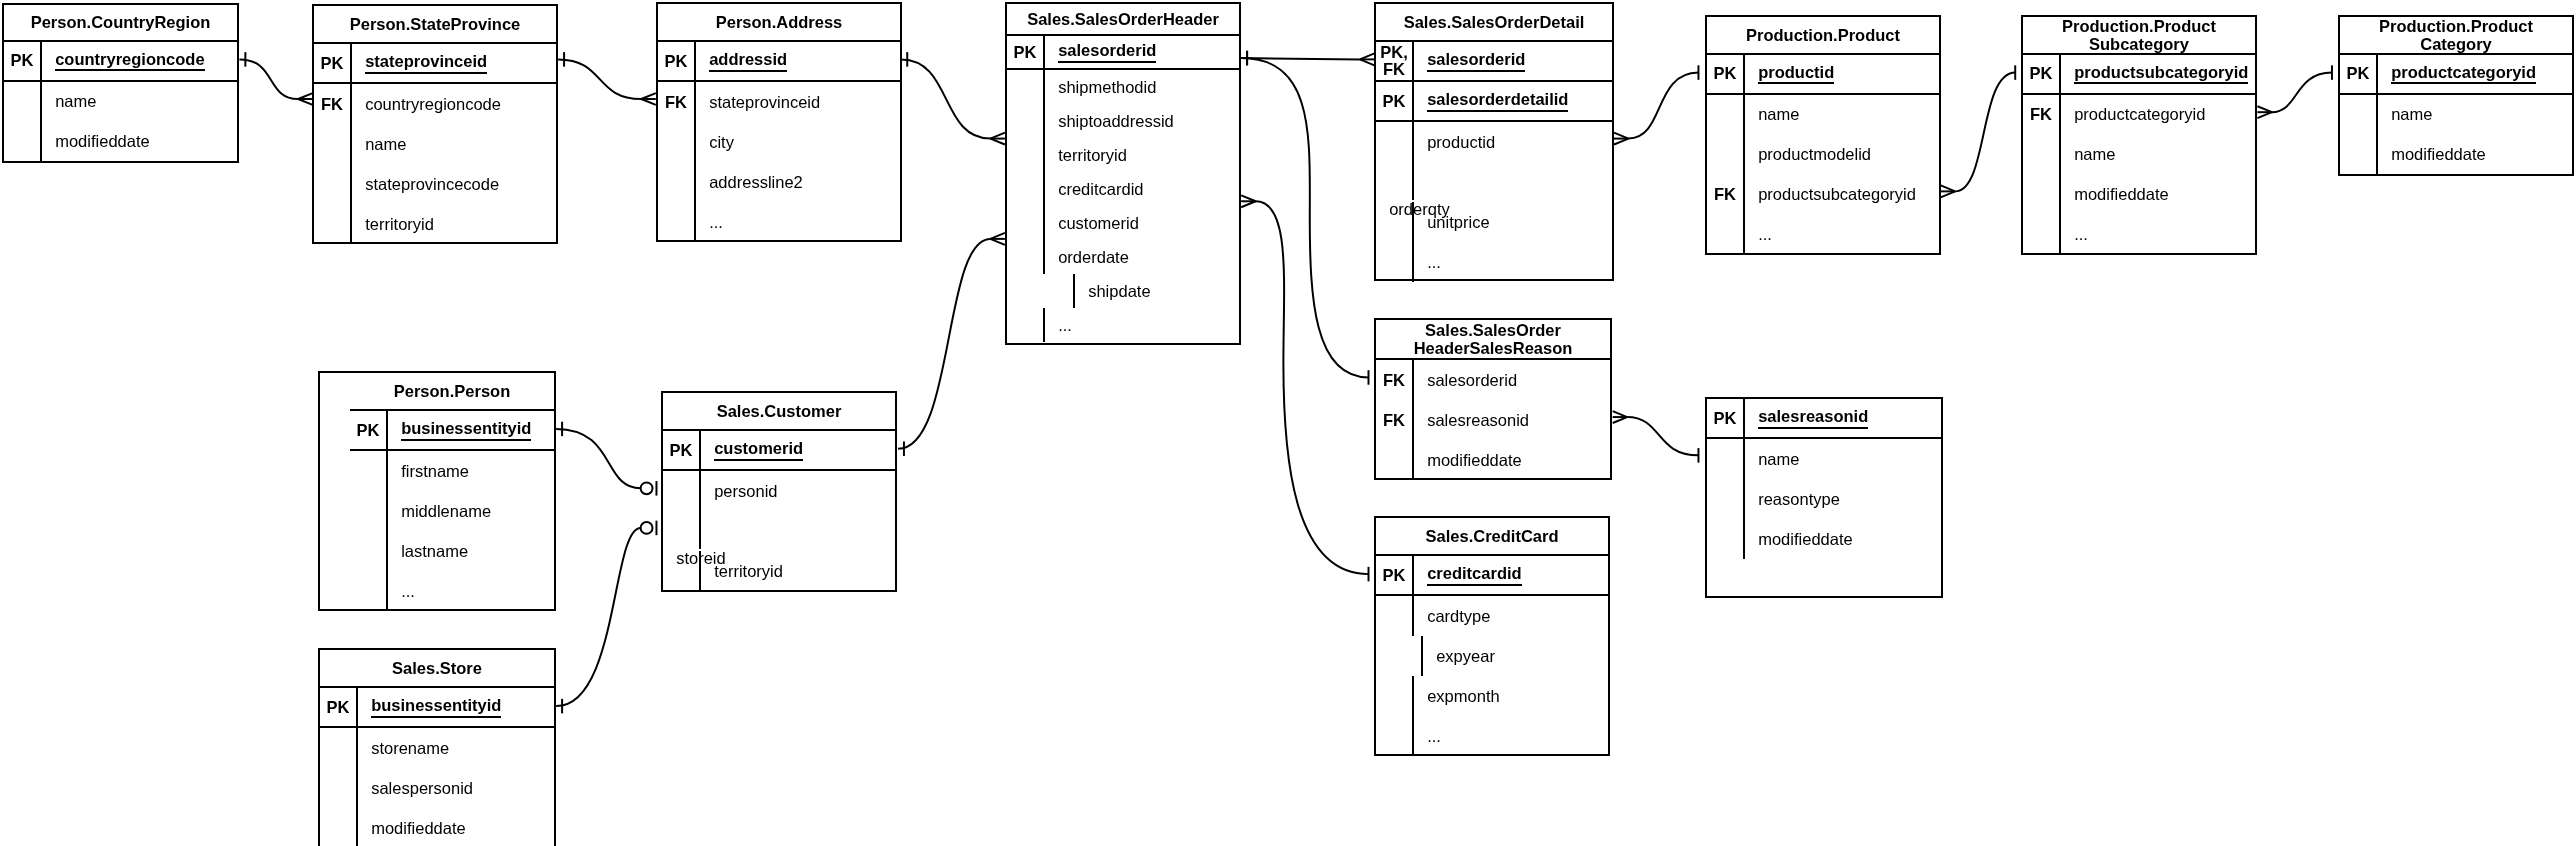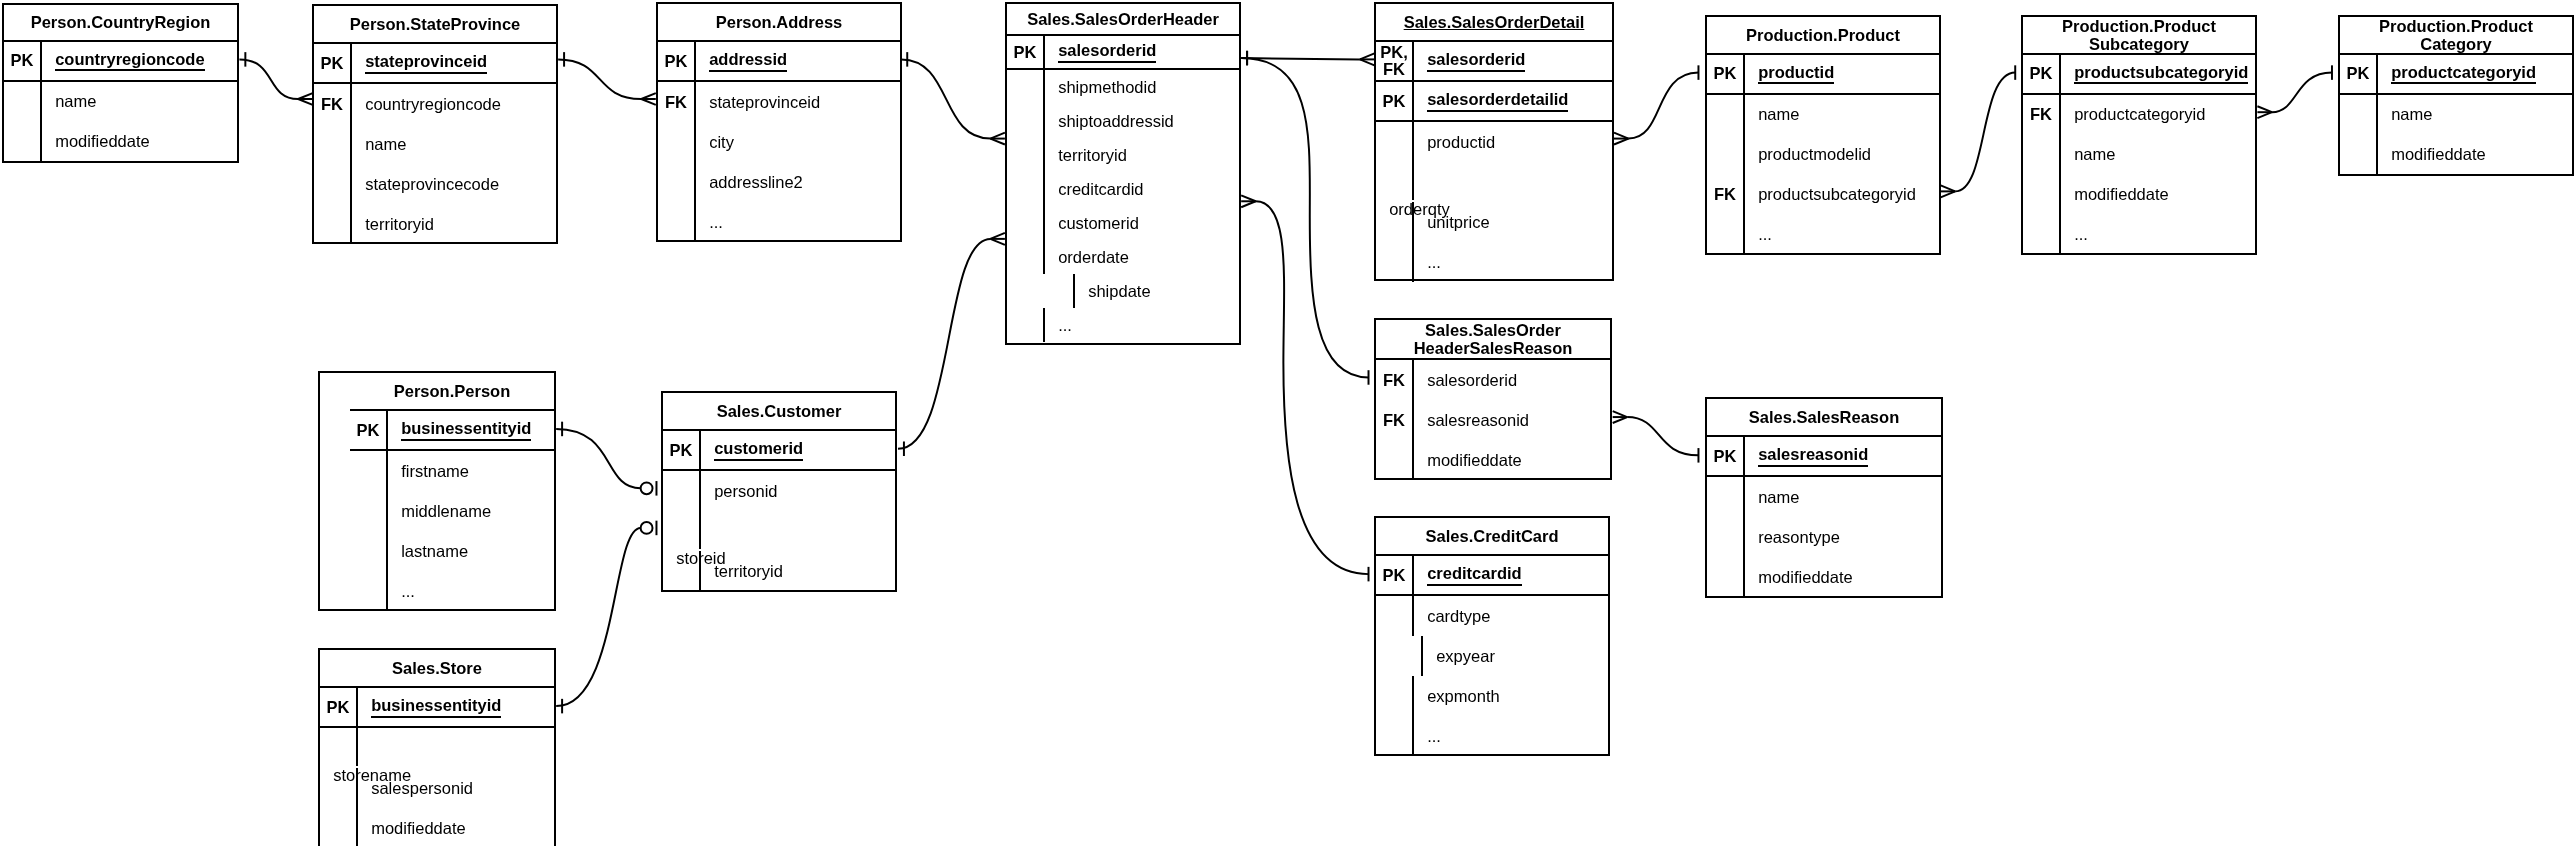--- a/index.html
+++ b/index.html
@@ -264,21 +264,21 @@
           </div>
         </div>
         <div class="erd-row" style="height: 34px;">
           <div class="erd-key"></div>
           <div class="erd-field">
             <span class="field-name">...</span>
           </div>
         </div>
       </div>
       <div class="erd-table" style="left: 1374px; top: 2px; width: 240px; height: 279px;">
-        <div class="erd-title" style="height: 38px; text-decoration: underline;">Sales.SalesOrderDetail</div>
+        <div class="erd-title" style="height: 38px;">Sales.SalesOrderDetail</div>
         <div class="erd-row keyrow" style="height: 40px;">
           <div class="erd-key">PK,
 FK</div>
           <div class="erd-field">
             <span class="pk-name">salesorderid</span>
           </div>
         </div>
         <div class="erd-row keyrow" style="height: 40px;">
           <div class="erd-key">PK</div>
           <div class="erd-field">
@@ -475,21 +475,20 @@
           </div>
         </div>
         <div class="erd-row" style="height: 40px;">
           <div class="erd-key"></div>
           <div class="erd-field">
             <span class="field-name">modifieddate</span>
           </div>
         </div>
       </div>
       <div class="erd-table" style="left: 1705px; top: 397px; width: 238px; height: 201px;">
-        <div class="erd-title" style="height: 38px;">Sales.SalesReason</div>
         <div class="erd-row keyrow" style="height: 40px;">
           <div class="erd-key">PK</div>
           <div class="erd-field">
             <span class="pk-name">salesreasonid</span>
           </div>
         </div>
         <div class="erd-row" style="height: 40px;">
           <div class="erd-key"></div>
           <div class="erd-field">
             <span class="field-name">name</span>
@@ -542,21 +541,21 @@
         </div>
       </div>
       <div class="erd-table" style="left: 318px; top: 648px; width: 238px; height: 201px;">
         <div class="erd-title" style="height: 38px;">Sales.Store</div>
         <div class="erd-row keyrow" style="height: 40px;">
           <div class="erd-key">PK</div>
           <div class="erd-field">
             <span class="pk-name">businessentityid</span>
           </div>
         </div>
-        <div class="erd-row" style="height: 40px; flex-direction: column;">
+        <div class="erd-row" style="height: 40px;">
           <div class="erd-key"></div>
           <div class="erd-field">
             <span class="field-name">storename</span>
           </div>
         </div>
         <div class="erd-row" style="height: 40px;">
           <div class="erd-key"></div>
           <div class="erd-field">
             <span class="field-name">salespersonid</span>
           </div>

